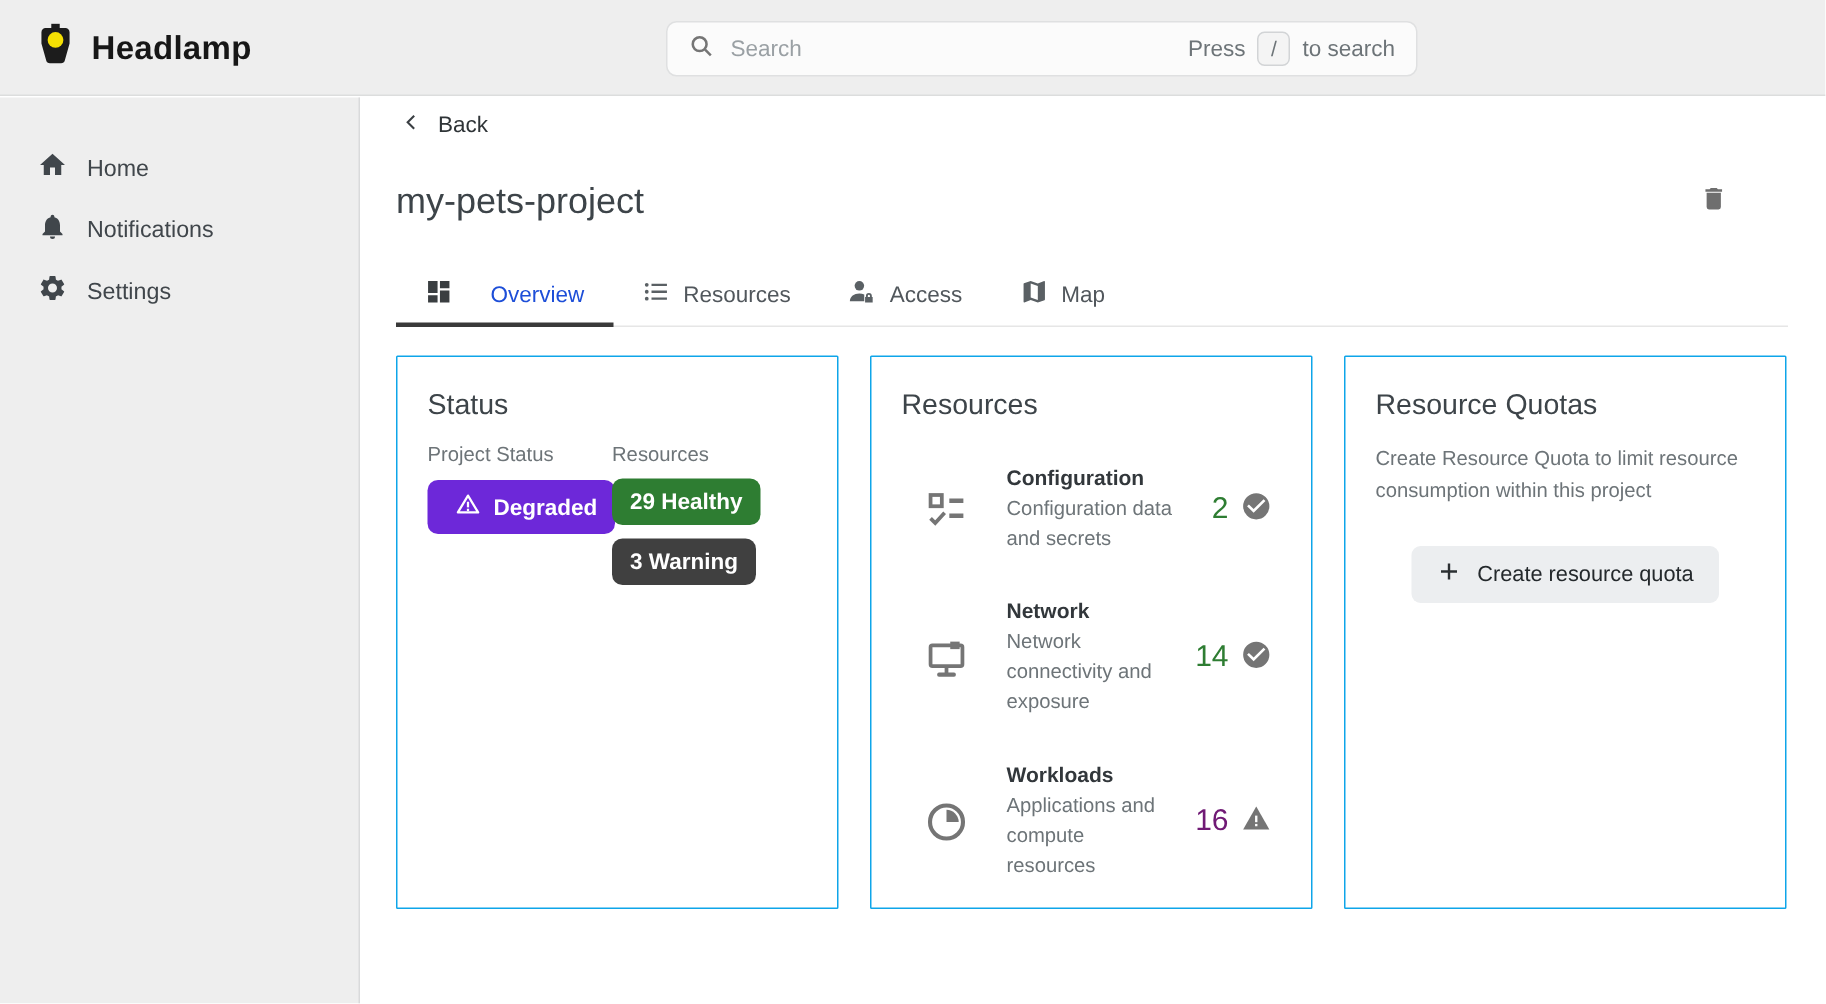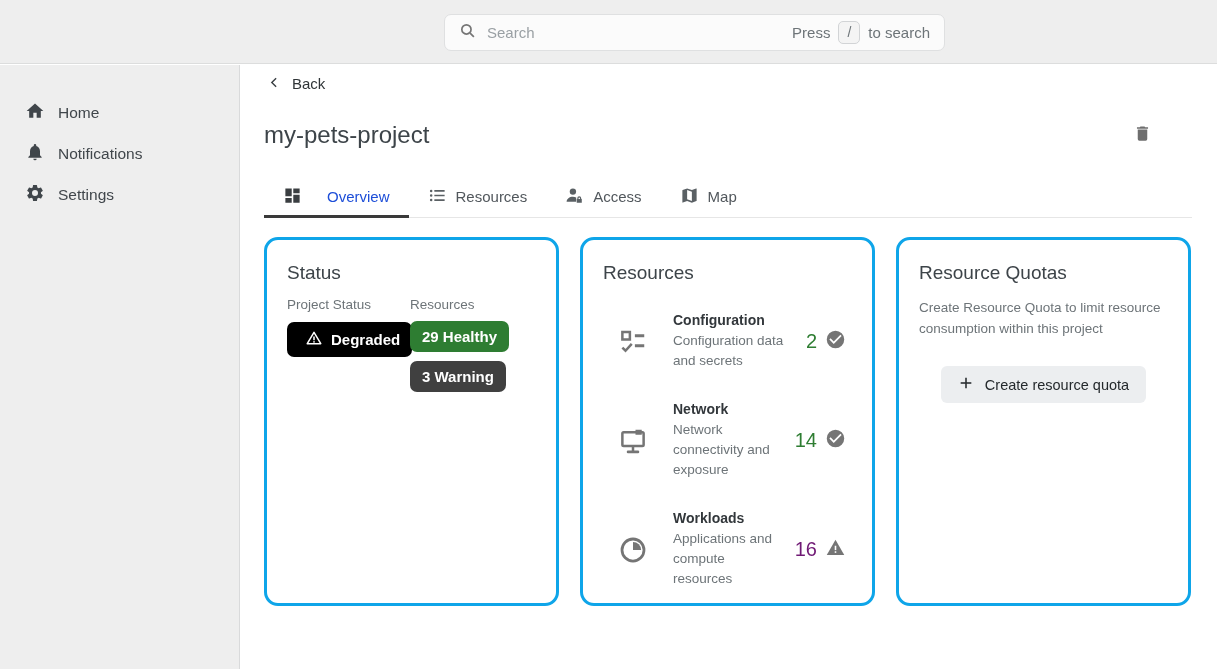--- a/index.html
+++ b/index.html
@@ -43,21 +43,21 @@
               border-bottom:1px solid #e6e6e6; display:flex; }
   .tab { position:relative; display:flex; align-items:center; gap:9px; padding:0 19px;
          font-size:15px; color:#51575c; cursor:pointer; }
   .tab svg { fill:#5a6064; }
   .tab.selected { color:#1d4ed8;gap:25px; }
   .tab.selected svg { fill:#3a3e41; }
   .tab.selected::after { content:""; position:absolute; left:0; right:0; bottom:-1px; height:3px;
                          background:#3a3a3a; }
 
   .cards { position:absolute; top:172px; left:24px; display:flex; gap:21px; }
-  .card { width:295px; height:369px; background:#fff; border:3px solid #0ea5e9; border-radius:14px;
+  .card { width:295px; height:369px; background:#fff; border:1px solid #0ea5e9; border-radius:1px;
           padding:20px; }
   .card-title { font-size:19px; font-weight:400; color:#3d4449; margin:2px 0 13px; }
 
   
   .status-cols { display:flex; }
   .status-col1 { width:123px; }
   .col-label { font-size:13.5px; color:#6d7478; margin-bottom:10px; }
   .badge { display:inline-flex; align-items:center; gap:8px; padding:7px 12px; border-radius:7px;
            color:#fff; font-weight:bold; font-size:15px; white-space:nowrap; }
   .badge-stack > div { margin-bottom:9px; }
@@ -77,20 +77,30 @@
   .quota-btn { display:inline-flex; align-items:center; gap:11px; background:#eceef0;
                border:none; border-radius:6px; padding:9px 17px; font-size:14.5px; color:#24292c;
                font-family:"Liberation Sans", sans-serif; cursor:pointer; }
 </style>
 </head>
 <body>
 
 <div class="page">
 
   <div class="appbar">
+    <div class="brand">
+      <span>
+        <svg width="30" height="30" viewBox="0 0 32 32">
+          <path d="M13 2h6v4h-6z" fill="#1c1c1c"></path>
+          <path d="M9 5h14c1.7 0 3 1.3 3 3v8l-3.4 12c-.3 1.2-1.3 2-2.6 2h-8c-1.3 0-2.3-.8-2.6-2L6 16V8c0-1.7 1.3-3 3-3z" fill="#1c1c1c"></path>
+          <circle cx="16" cy="13.5" r="5.6" fill="#f5e003"></circle>
+        </svg>
+      </span>
+      <span class="brand-text">Headlamp</span>
+    </div>
 
     <div class="searchbar">
       <span>
         <svg width="17" height="17" viewBox="0 0 24 24" fill="none" stroke="#757575" stroke-width="2.4">
           <circle cx="10.5" cy="10.5" r="6.5"></circle>
             <line x1="15.6" y1="15.6" x2="21" y2="21"></line>
         </svg>
       </span>
       <span class="search-placeholder">Search</span>
       <span class="press-hint">
@@ -187,21 +197,21 @@
       </div>
     </div>
 
     <div class="cards">
 
       <div class="card">
         <div class="card-title">Status</div>
         <div class="status-cols">
           <div class="status-col1">
             <div class="col-label">Project Status</div>
-            <span class="badge" style="background-color: #000000; padding-left: 18px;">
+            <span class="badge" style="background-color: #6d28d9; padding-left: 18px;">
               <span>
                 <svg width="18" height="18" viewBox="0 0 24 24">
                   <path d="M12 4.5 21 19.5 H3 Z" fill="none" stroke="#fff" stroke-width="2" stroke-linejoin="round"></path>
                   <rect x="11" y="10" width="2" height="5" fill="#fff"></rect>
                   <rect x="11" y="16.2" width="2" height="2" fill="#fff"></rect>
                 </svg>
               </span>
               <span>Degraded</span>
             </span>
           </div>

